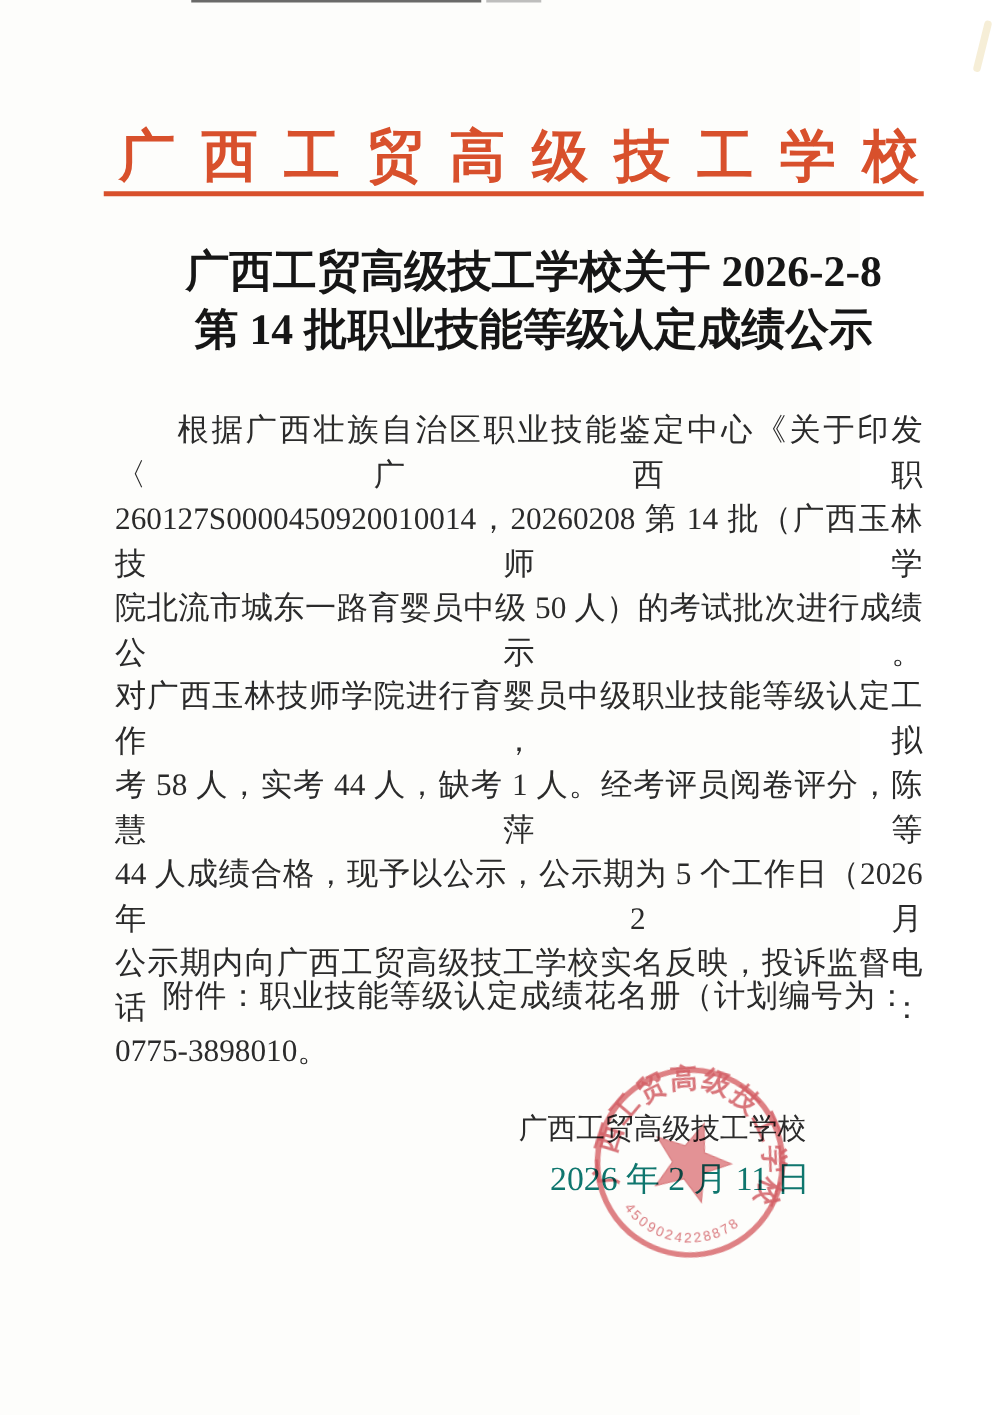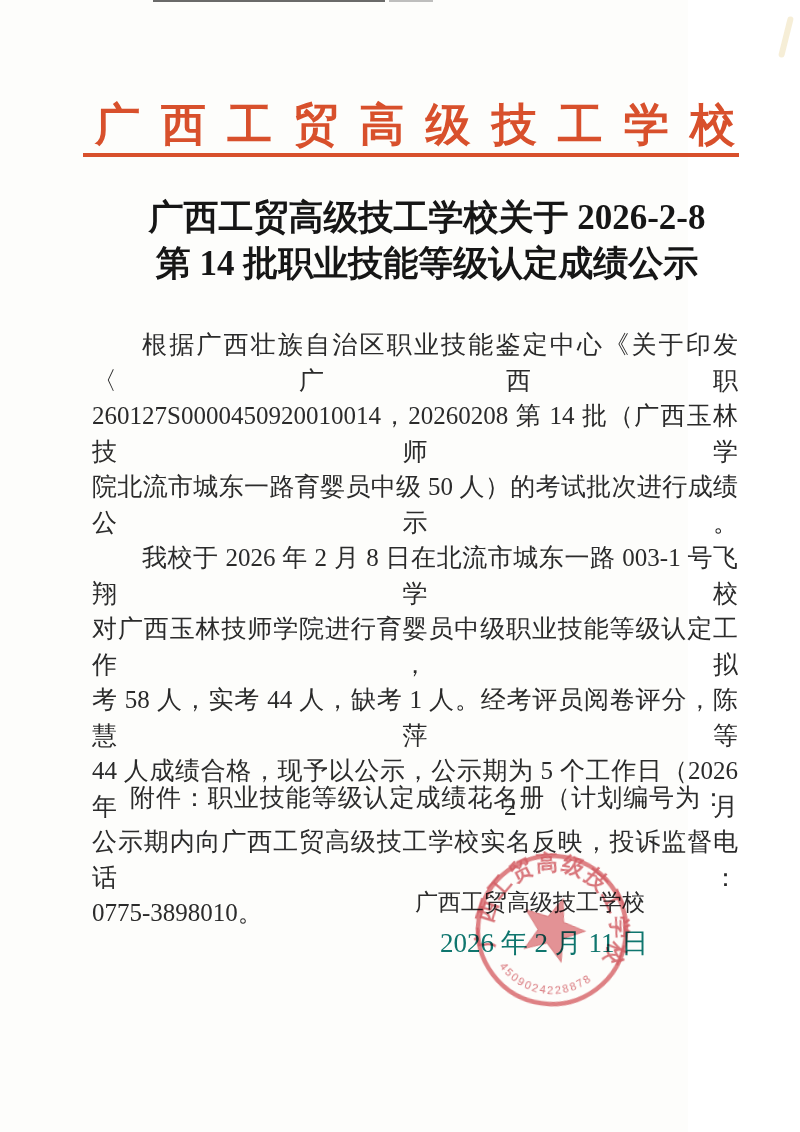--- a/index.html
+++ b/index.html
@@ -85,21 +85,20 @@
 
   <div class="doc-title">
     <div>广西工贸高级技工学校关于 2026-2-8</div>
     <div>第 14 批职业技能等级认定成绩公示</div>
   </div>
 
   <div class="body-block">
     <div class="ln ind">根据广西壮族自治区职业技能鉴定中心《关于印发〈广西职</div>
     <div class="ln">260127S0000450920010014，20260208 第 14 批（广西玉林技师学</div>
     <div class="ln">院北流市城东一路育婴员中级 50 人）的考试批次进行成绩公示。</div>
-    <div class="ln ind">我校于 2026 年 2 月 8 日在北流市城东一路 003-1 号飞翔学校</div>
     <div class="ln">对广西玉林技师学院进行育婴员中级职业技能等级认定工作，拟</div>
     <div class="ln">考 58 人，实考 44 人，缺考 1 人。经考评员阅卷评分，陈慧萍等</div>
     <div class="ln">44 人成绩合格，现予以公示，公示期为 5 个工作日（2026 年 2 月</div>
     <div class="ln">公示期内向广西工贸高级技工学校实名反映，投诉监督电话：</div>
     <div class="end">0775-3898010。</div>
   </div>
 
   <div class="attachment-block">
     <div class="ln ind">附件：职业技能等级认定成绩花名册（计划编号为：</div>
   </div>

